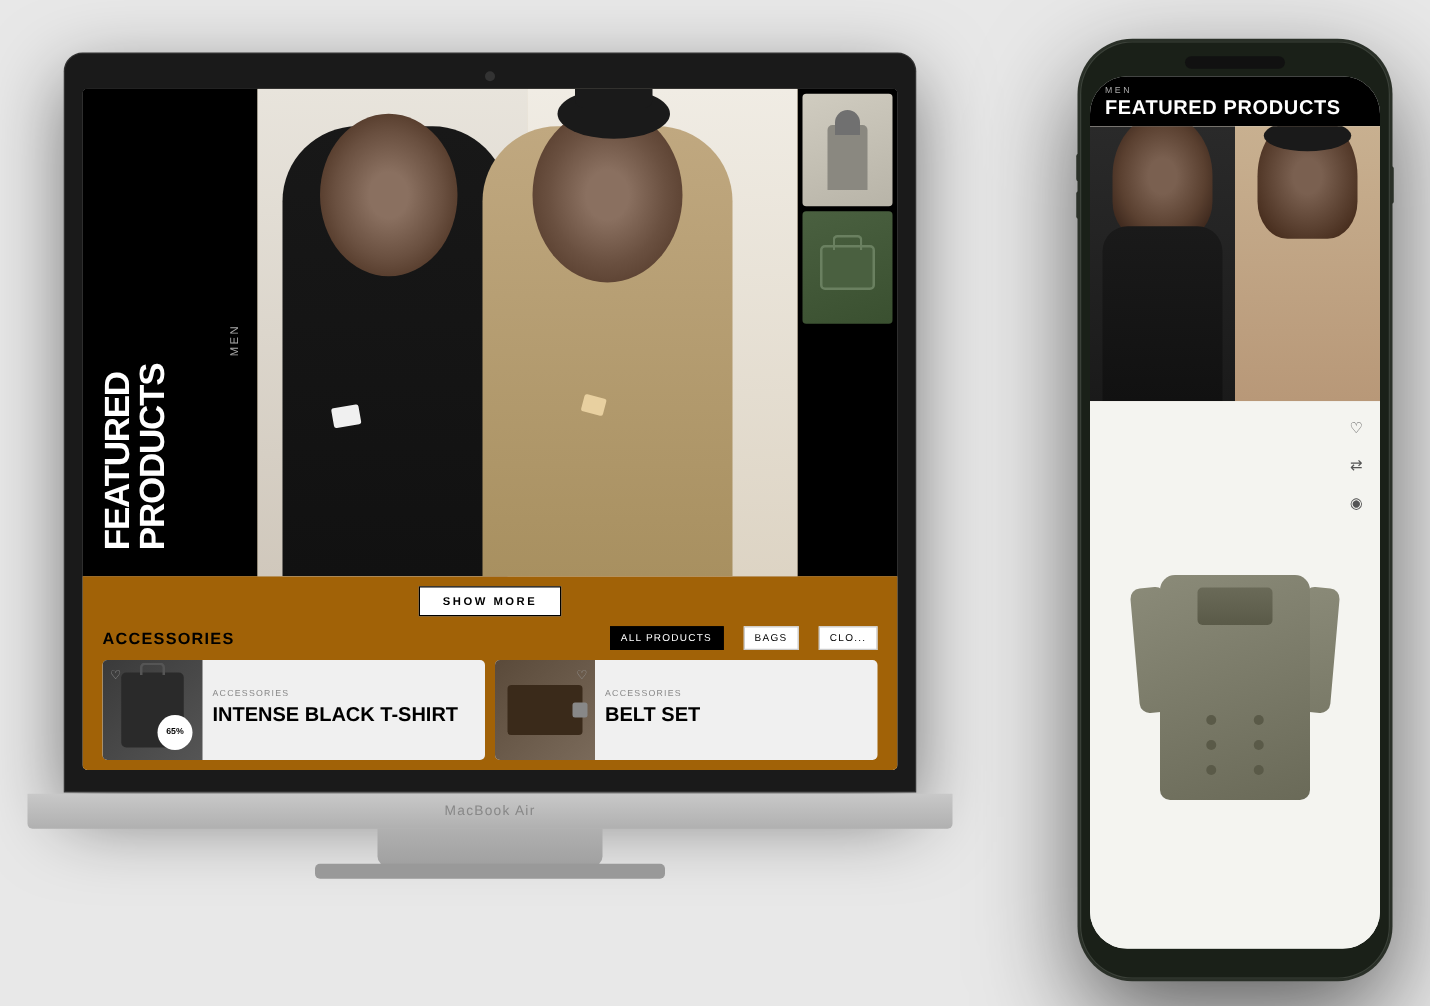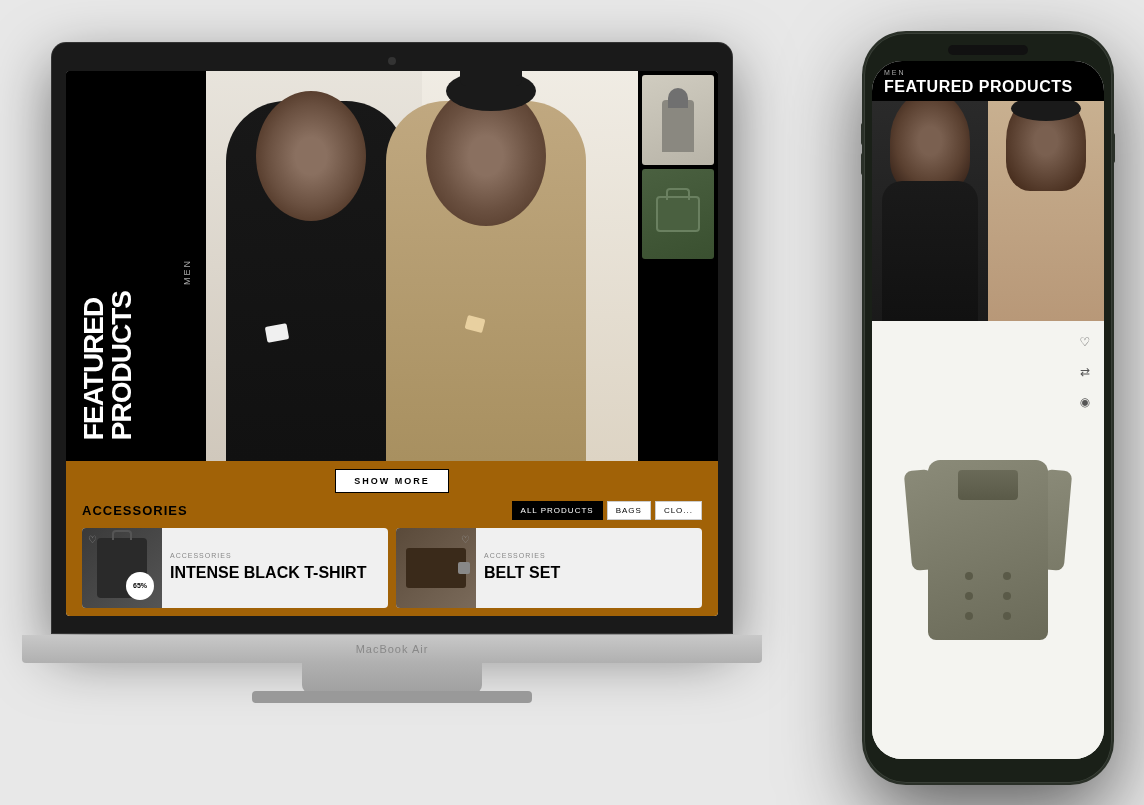--- a/index.html
+++ b/index.html
@@ -290,21 +290,21 @@
 
     .lc-bestsellers-title {
       font-size: 13px;
       font-weight: 900;
       letter-spacing: 1px;
       flex: 1;
     }
 
     .lc-filter-btns {
       display: flex;
-      gap: 4px;
+      gap: 16px;
     }
 
     .lc-filter-btn {
       border: 1px solid #ccc;
       background: #fff;
       padding: 4px 8px;
       font-size: 8px;
       letter-spacing: 1px;
       cursor: pointer;
       text-transform: uppercase;

